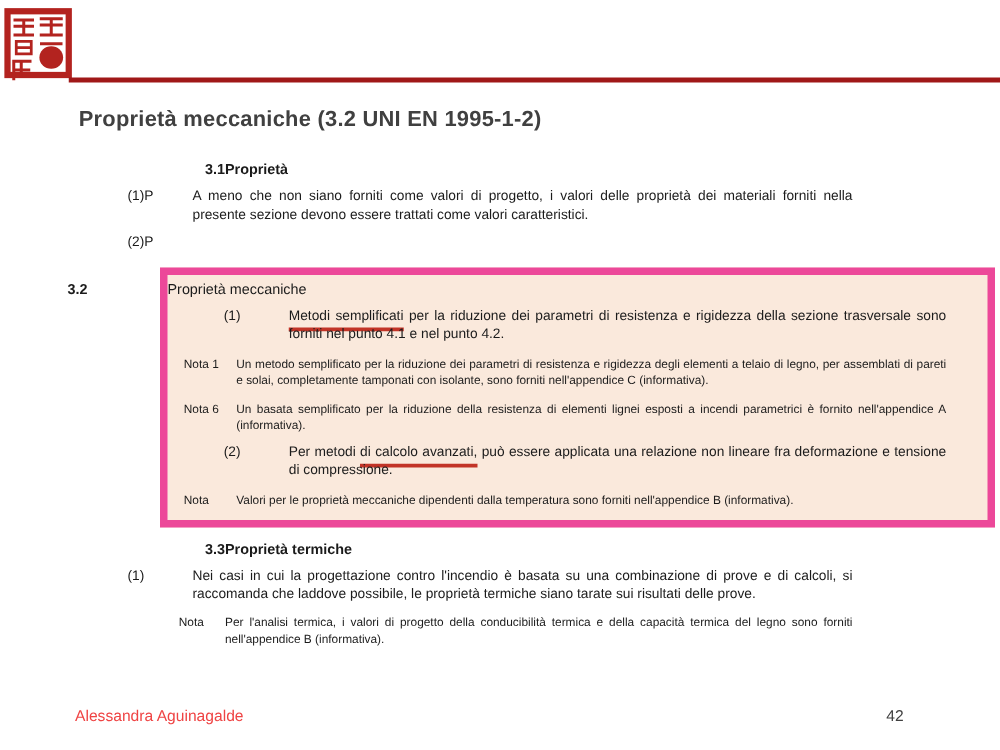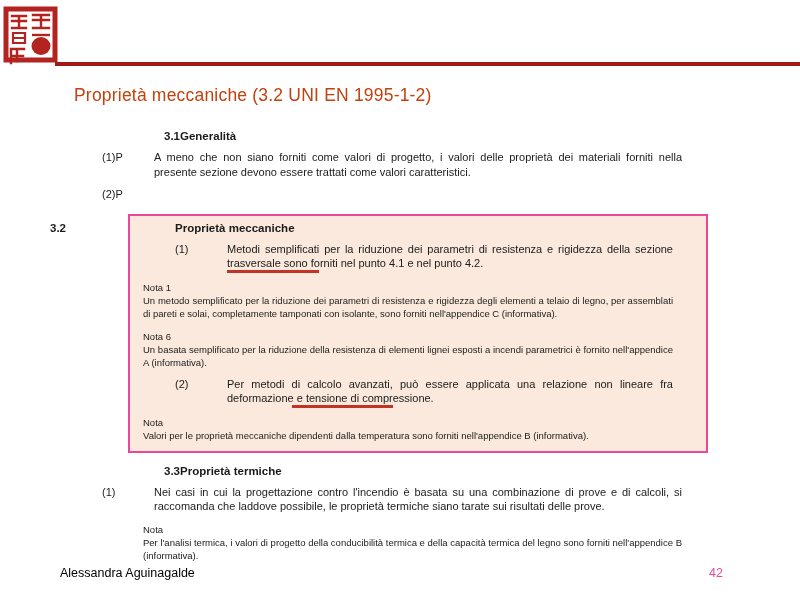--- a/index.html
+++ b/index.html
@@ -3,50 +3,50 @@
 <meta charset="utf-8">
 <style>
   html,body{margin:0;padding:0;}
   body{
     width:800px;height:600px;background:#ffffff;position:relative;overflow:hidden;
     font-family:"Liberation Sans",sans-serif;color:#1b1b1b;
   }
   .stamp{position:absolute;left:2px;top:3px;width:56px;height:62px;}
   .topline{position:absolute;left:55px;top:62px;width:745px;height:4px;background:#a01818;}
   .title{
-    position:absolute;left:74px;top:73px;font-size:17.5px;font-weight:normal;
-    color:#c2410c;letter-spacing:.2px;white-space:nowrap;
+    position:absolute;left:63px;top:73px;font-size:17.5px;font-weight:bold;
+    color:#404040;letter-spacing:.2px;white-space:nowrap;
   }
   .doc{position:absolute;left:50px;top:130px;width:662px;}
   .section + .section{margin-top:12px;}
   .row-sec{display:flex;font-size:11.5px;font-weight:bold;}
   .sec-num{width:130px;flex:none;text-align:right;}
   .sec-head{flex:1;}
   .row-para{display:flex;margin:8px 30px 0 52px;font-size:11px;line-height:14.5px;}
   .para-marker{width:52px;flex:none;}
   .para-text{flex:1;text-align:justify;}
-  .row-note{display:flex;margin:9px 30px 0 93px;font-size:9.5px;line-height:13px;flex-direction:column;}
+  .row-note{display:flex;margin:9px 30px 0 93px;font-size:9.5px;line-height:13px;}
   .note-label{width:37px;flex:none;}
   .note-text{flex:1;text-align:justify;}
   
   .hl{margin-top:13px;}
   .hbox{
-    position:relative;margin-left:78px;width:580px;box-sizing:border-box;
-    border:2px solid #ec4899;background:#fae9dc;padding:6px 0 9px 0;
+    position:relative;margin-left:78px;width:668px;box-sizing:border-box;
+    border:6px solid #ec4899;background:#fae9dc;padding:6px 0 9px 0;
   }
-  .hbox .sec-head{display:block;padding-left:45px;font-size:11.5px;font-weight:bold;}
+  .hbox .sec-head{display:block;font-size:11.5px;font-weight:normal;}
   .sec-num-outside{
     position:absolute;left:-80px;top:6px;font-size:11.5px;font-weight:bold;color:#1b1b1b;
   }
   .hbox .row-para{margin:8px 33px 0 45px;}
   .hbox .row-note{margin:10px 33px 0 13px;}
   .hbox .note-label{width:42px;}
-  .u{border-bottom:3px solid #c23427;padding-bottom:15px;}
-  .footer-author{position:absolute;left:60px;top:566px;font-size:12.5px;color:#000000;}
-  .footer-page{position:absolute;right:77px;top:566px;font-size:12.5px;color:#ec4899;}
+  .u{border-bottom:3px solid #c23427;padding-bottom:3px;}
+  .footer-author{position:absolute;left:60px;top:566px;font-size:12.5px;color:#ef4444;}
+  .footer-page{position:absolute;right:77px;top:566px;font-size:12.5px;color:#404040;}
 </style>
 </head>
 <body>
 
 <div class="stamp">
   <svg width="56" height="62" viewBox="0 0 56 62" xmlns="http://www.w3.org/2000/svg">
     <g stroke="#b3231f" fill="none" stroke-linecap="square">
       <rect x="4" y="6" width="49" height="51" stroke-width="5"></rect>
       <path d="M10 13 h14 M10 18 h14 M17 13 v12 M10 25 h14" stroke-width="2.4"></path>
       <path d="M11 30 h12 M11 35 h12 M11 30 v10 M23 30 v10 M11 40 h12" stroke-width="2.2"></path>
@@ -59,21 +59,21 @@
 </div>
 
 <div class="topline"></div>
 
 <h1 class="title">Proprietà meccaniche (3.2 UNI EN 1995-1-2)</h1>
 
 <div class="doc">
     <div class="section">
       <div class="row-sec">
         <div class="sec-num">3.1</div>
-        <div class="sec-head">Generalità</div>
+        <div class="sec-head">Proprietà</div>
       </div>
       <div class="row-para">
         <div class="para-marker">(1)P</div>
         <div class="para-text">A meno che non siano forniti come valori di progetto, i valori delle proprietà dei materiali forniti nella presente sezione devono essere trattati come valori caratteristici.</div>
       </div>
       <div class="row-para">
         <div class="para-marker">(2)P</div>
       </div>
     </div>
     <div class="section hl">

